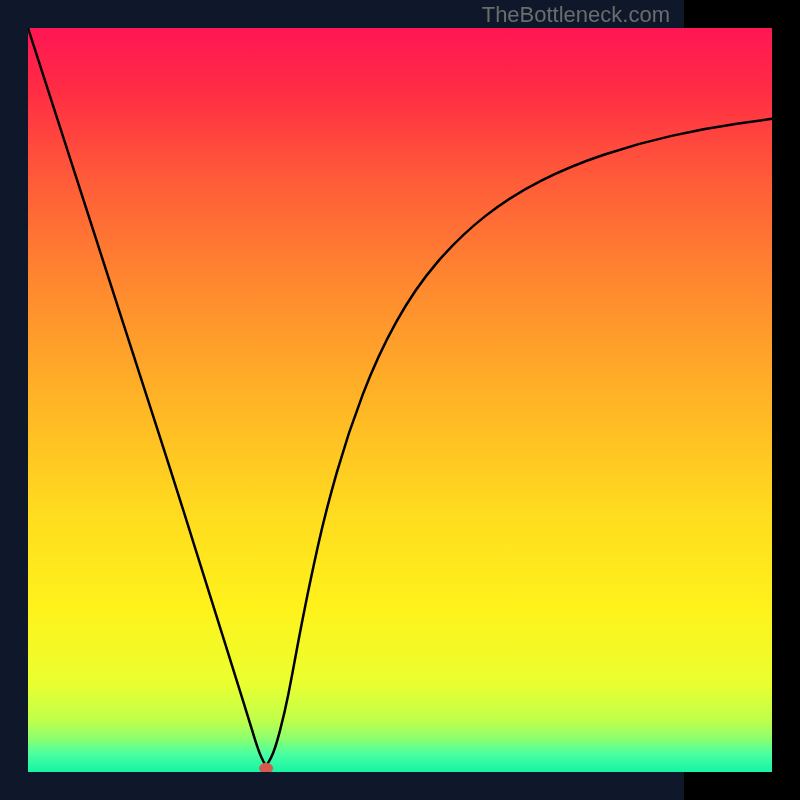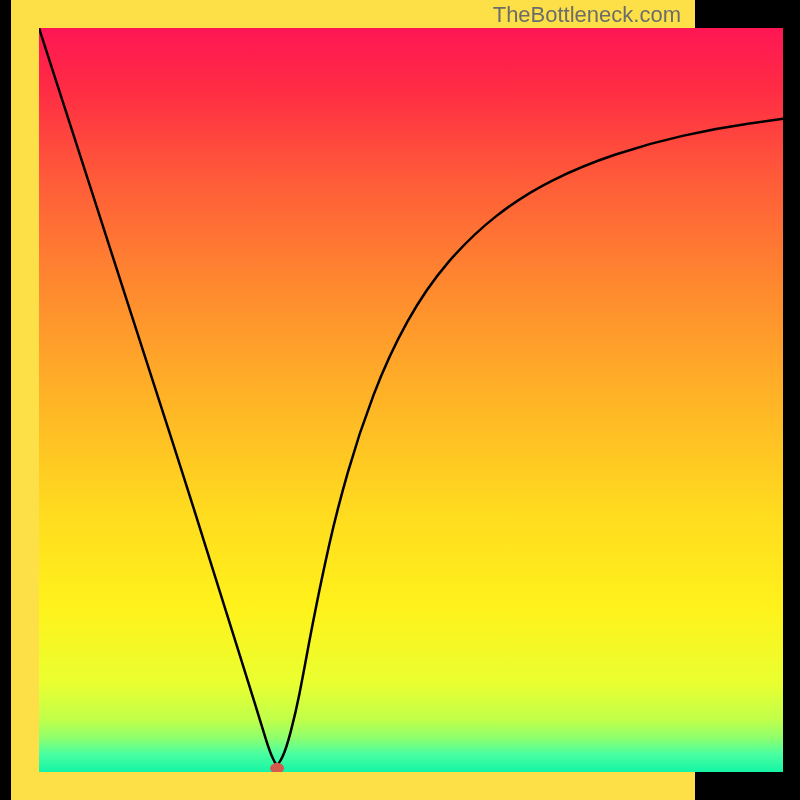--- a/index.html
+++ b/index.html
@@ -7,24 +7,24 @@
     padding: 0;
     width: 800px;
     height: 800px;
     background: #000;
     font-family: Arial, Helvetica, sans-serif;
     overflow: hidden;
   }
   .frame {
     position: absolute;
     top: 0;
-    left: 11px;
+    left: 0;
     width: 684px;
     height: 800px;
-    background: #fde047;
+    background: #0f172a;
   }
   .watermark {
     position: absolute;
     top: 2px;
     right: 14px;
     color: #6c6c6c;
     font-size: 22px;
     font-weight: 500;
     z-index: 5;
     font-family: Arial, sans-serif;

